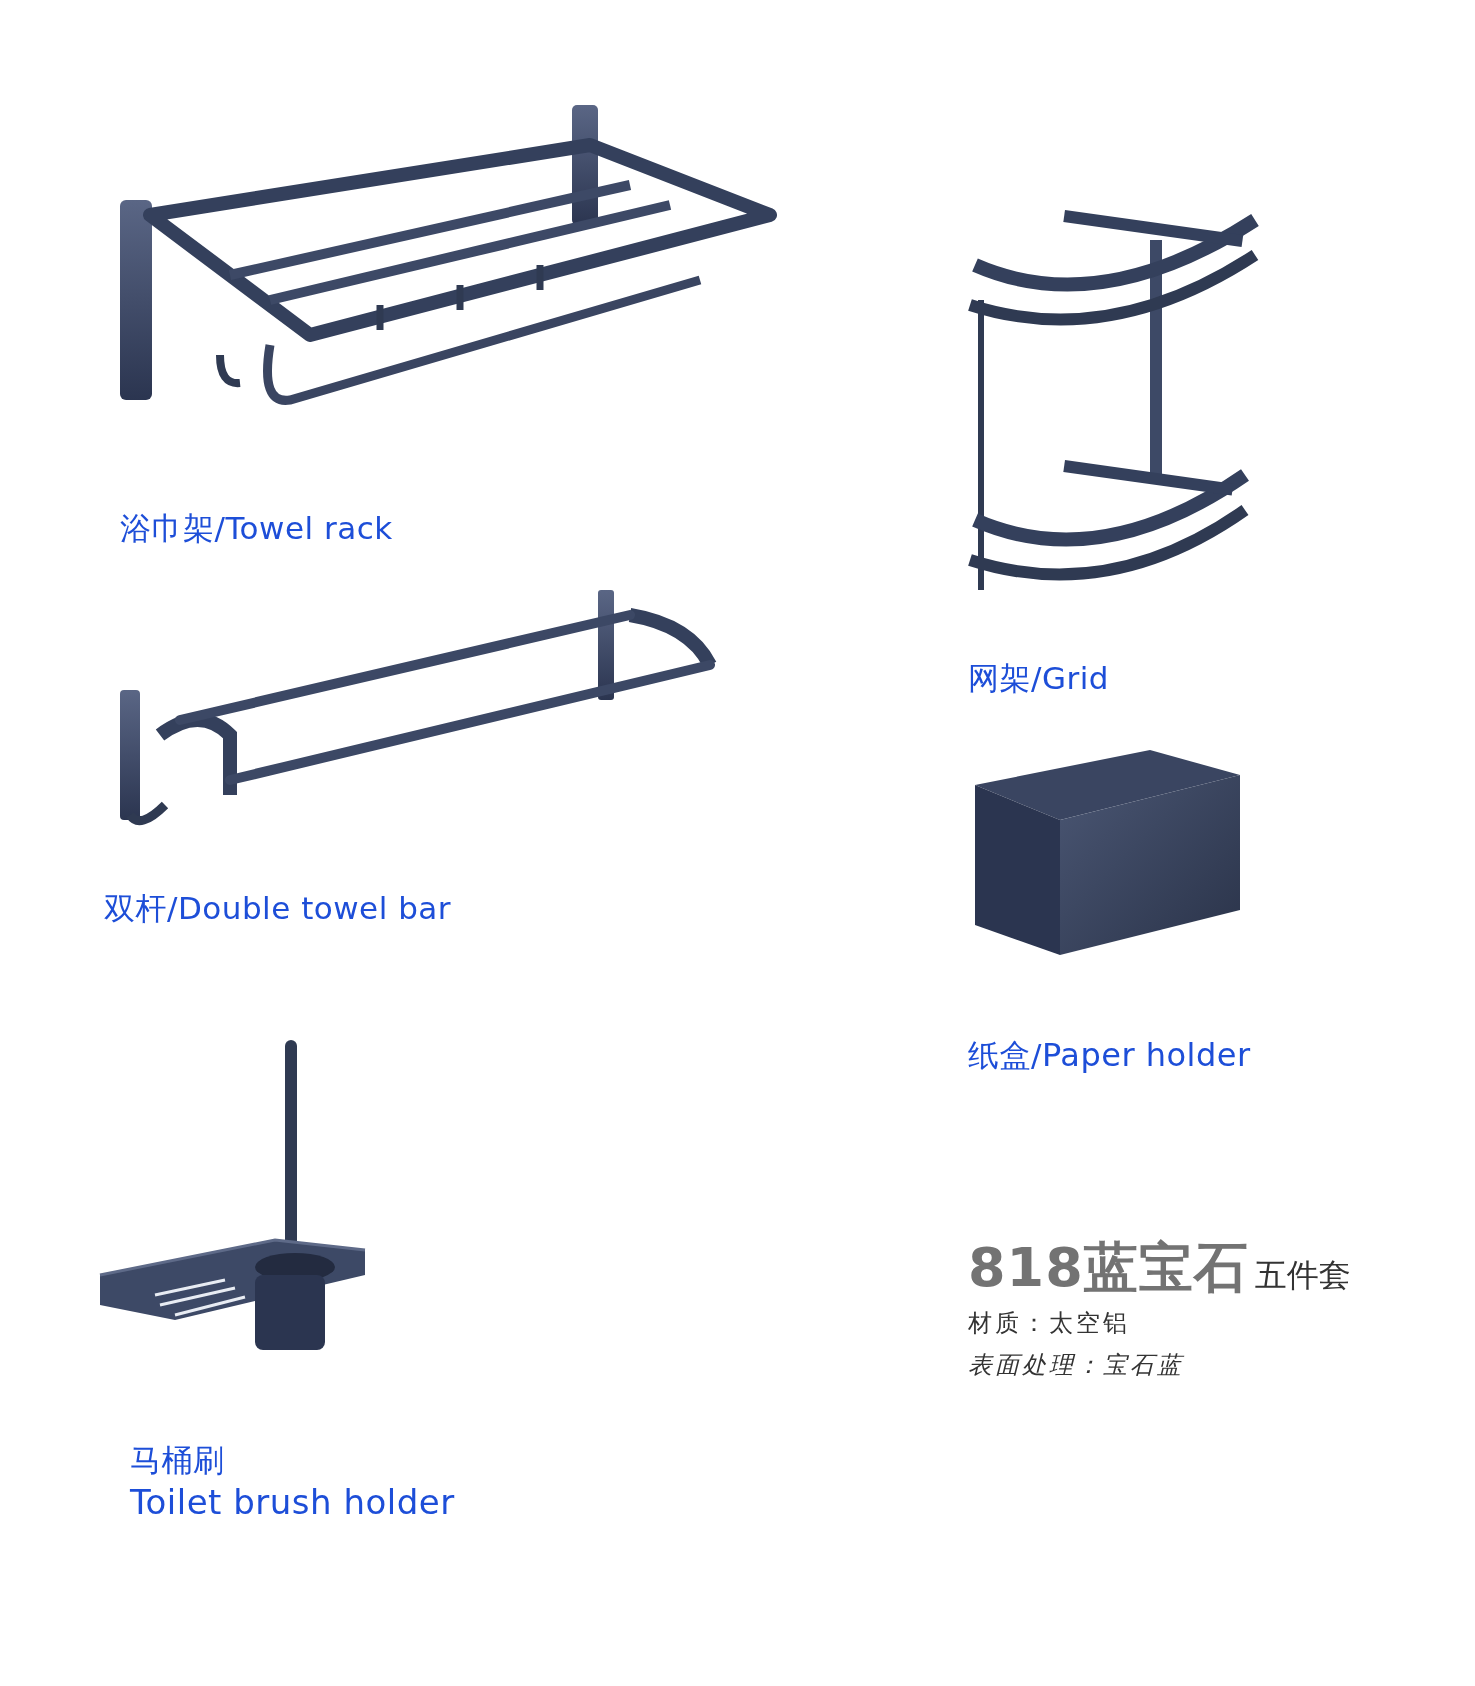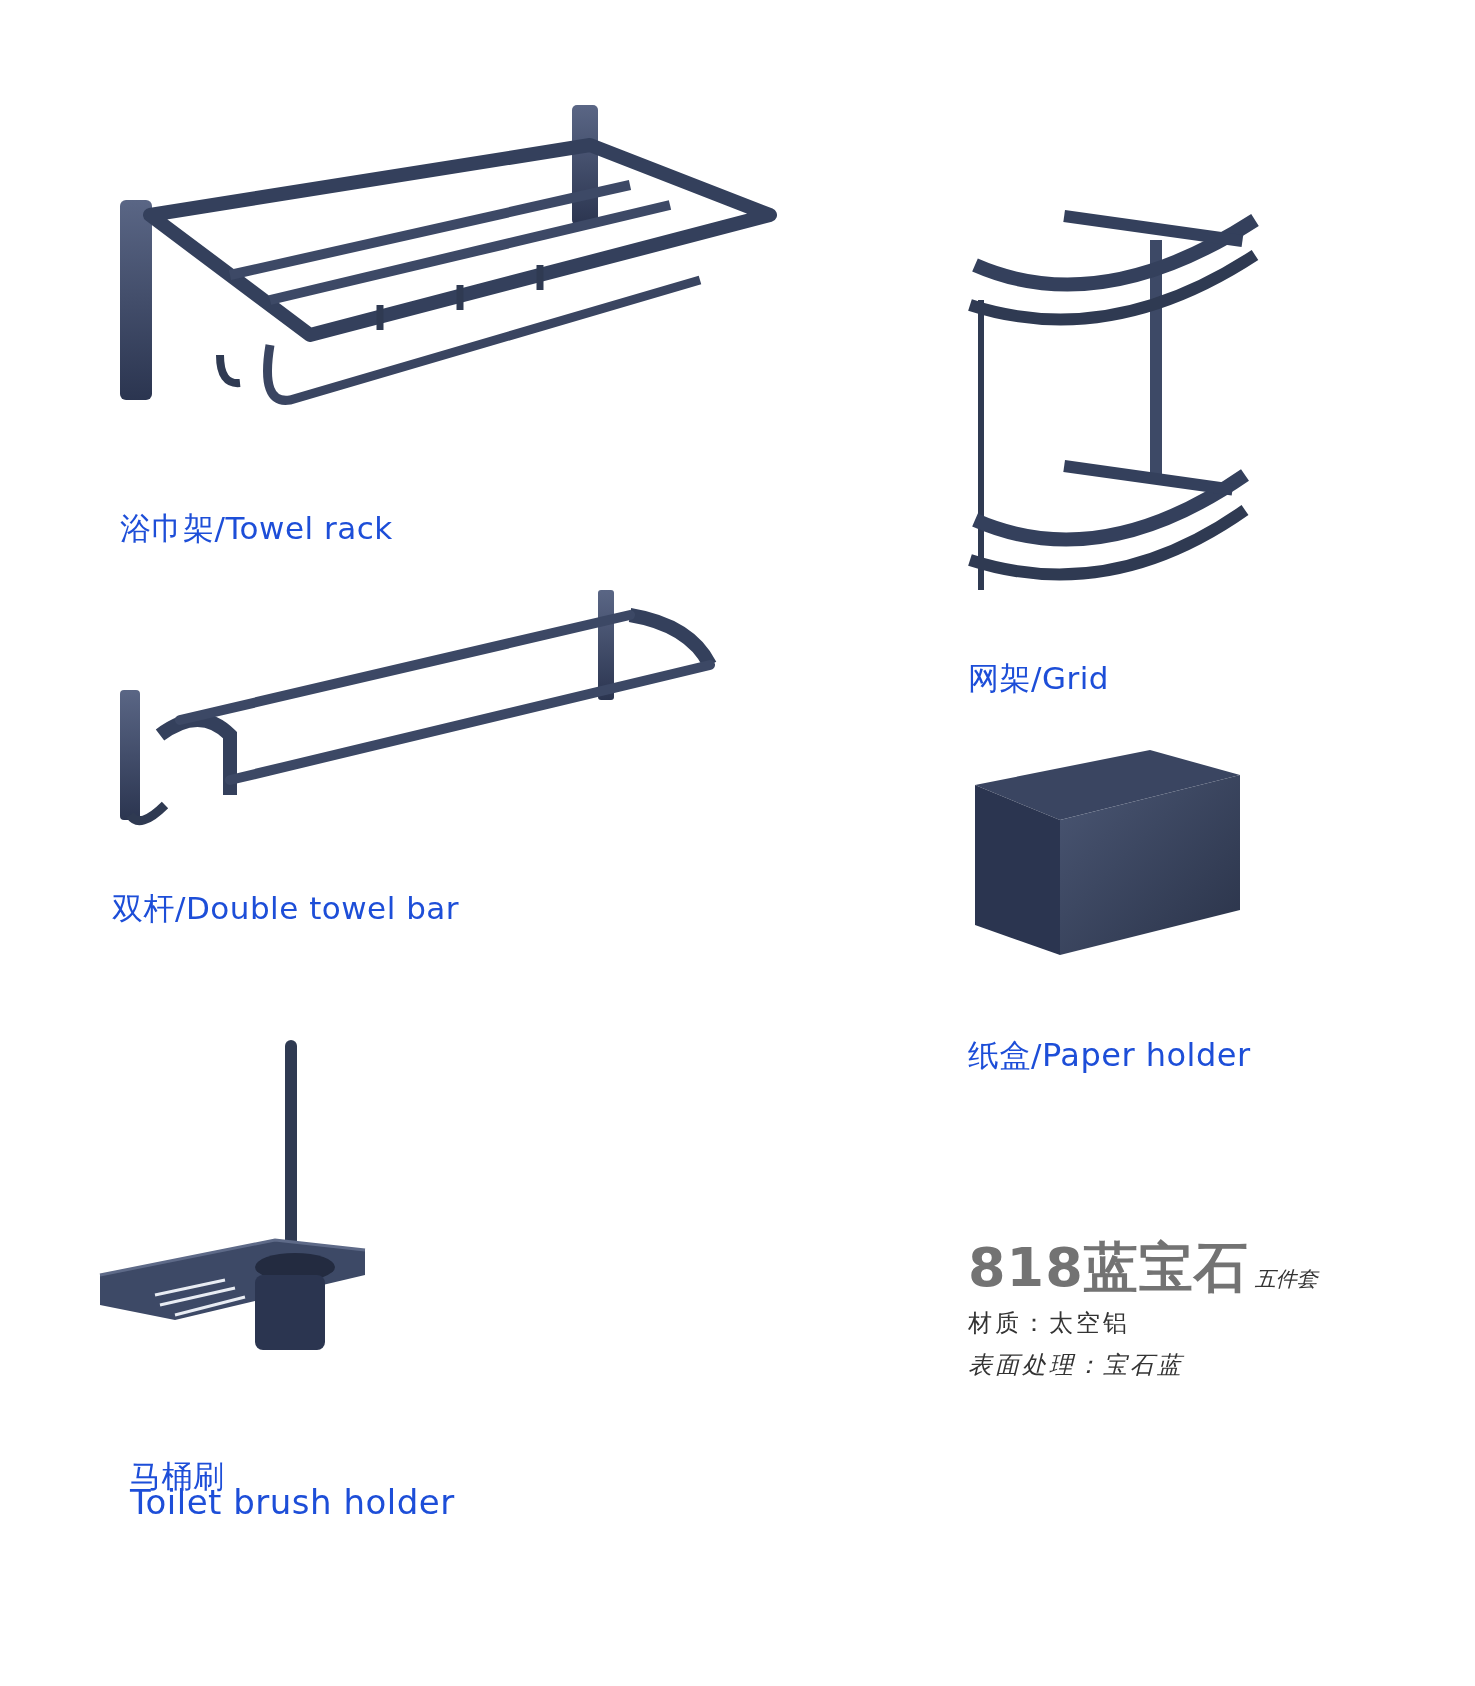--- a/index.html
+++ b/index.html
@@ -3,21 +3,21 @@
 <meta charset="utf-8">
 <style>
   html, body { margin:0; padding:0; background:#ffffff; }
   body { width:1475px; height:1686px; position:relative; overflow:hidden;
          font-family:"DejaVu Sans","Liberation Sans",sans-serif; color:#3c3c3c; }
   .abs { position:absolute; }
   .label { font-size:31px; color:#1d4ed8; letter-spacing:0.5px; white-space:nowrap; }
   .label-sm { font-size:32px; }
   .product svg { display:block; }
   .title-accent { font-size:54px; font-weight:bold; color:#737373; letter-spacing:1px; }
-  .title-rest { font-size:21px; color:#333; margin-left:6px;font-style:italic; }
+  .title-rest { font-size:32px; color:#333; margin-left:6px; }
   .spec { font-size:24px; color:#333; letter-spacing:3px; line-height:42px; white-space:nowrap; }
 </style>
 </head>
 <body>
 
 <div class="abs product" style="left:110px;top:105px;">
   <svg width="740" height="340" viewBox="0 0 740 340">
     <defs>
       <linearGradient id="mg" x1="0" y1="0" x2="0" y2="1">
         <stop offset="0" stop-color="#5a6685"></stop>
@@ -47,33 +47,33 @@
   <svg width="610" height="250" viewBox="0 0 610 250">
     <rect x="10" y="105" width="20" height="130" rx="4" fill="url(#mg)"></rect>
     <path d="M20 230 q10 15 35 -10" stroke="#2f3a52" stroke-width="9" fill="none"></path>
     <rect x="488" y="5" width="16" height="110" rx="3" fill="url(#mg)"></rect>
     <path d="M50 150 Q90 120 120 150 L120 210" stroke="#34405c" stroke-width="14" fill="none"></path>
     <path d="M520 30 Q580 40 600 80" stroke="#34405c" stroke-width="14" fill="none"></path>
     <path d="M70 135 L520 30" stroke="#3c4865" stroke-width="10" stroke-linecap="round"></path>
     <path d="M120 195 L600 80" stroke="#3c4865" stroke-width="10" stroke-linecap="round"></path>
   </svg>
 </div>
-<div class="abs label" style="left:112px;top:888px;">双杆/Double towel bar</div>
+<div class="abs label" style="left:104px;top:888px;">双杆/Double towel bar</div>
 
 <div class="abs product" style="left:95px;top:1035px;">
   <svg width="280" height="330" viewBox="0 0 280 330">
     <rect x="190" y="5" width="12" height="230" rx="6" fill="#2f3a52"></rect>
     <path d="M5 240 L180 205 L270 215 L270 240 L80 285 L5 270 Z" fill="#3d4966"></path>
     <path d="M5 240 L180 205 L270 215" stroke="#5e6a88" stroke-width="3" fill="none"></path>
     <ellipse cx="200" cy="232" rx="40" ry="14" fill="#232b40"></ellipse>
     <rect x="160" y="240" width="70" height="75" rx="8" fill="#2b3550"></rect>
     <path d="M60 260 L130 245 M65 270 L140 253 M80 280 L150 262" stroke="#e8ecf3" stroke-width="3"></path>
   </svg>
 </div>
-<div class="abs label" style="left:130px;top:1440px;margin-top:16px;">马桶刷</div>
+<div class="abs label" style="left:130px;top:1440px;">马桶刷</div>
 <div class="abs label" style="left:130px;top:1482px;font-size:34px;">Toilet brush holder</div>
 
 <div class="abs product" style="left:960px;top:200px;">
   <svg width="310" height="400" viewBox="0 0 310 400">
     <rect x="18" y="100" width="6" height="290" fill="#2f3a52"></rect>
     <rect x="190" y="40" width="12" height="240" fill="#3d4966"></rect>
     <g>
       <path d="M15 65 Q140 120 295 20" stroke="#34405c" stroke-width="14" fill="none"></path>
       <path d="M10 105 Q150 150 295 55" stroke="#2f3a52" stroke-width="12" fill="none"></path>
       <rect x="105" y="10" width="180" height="12" fill="#34405c" transform="rotate(8 105 10)"></rect>

